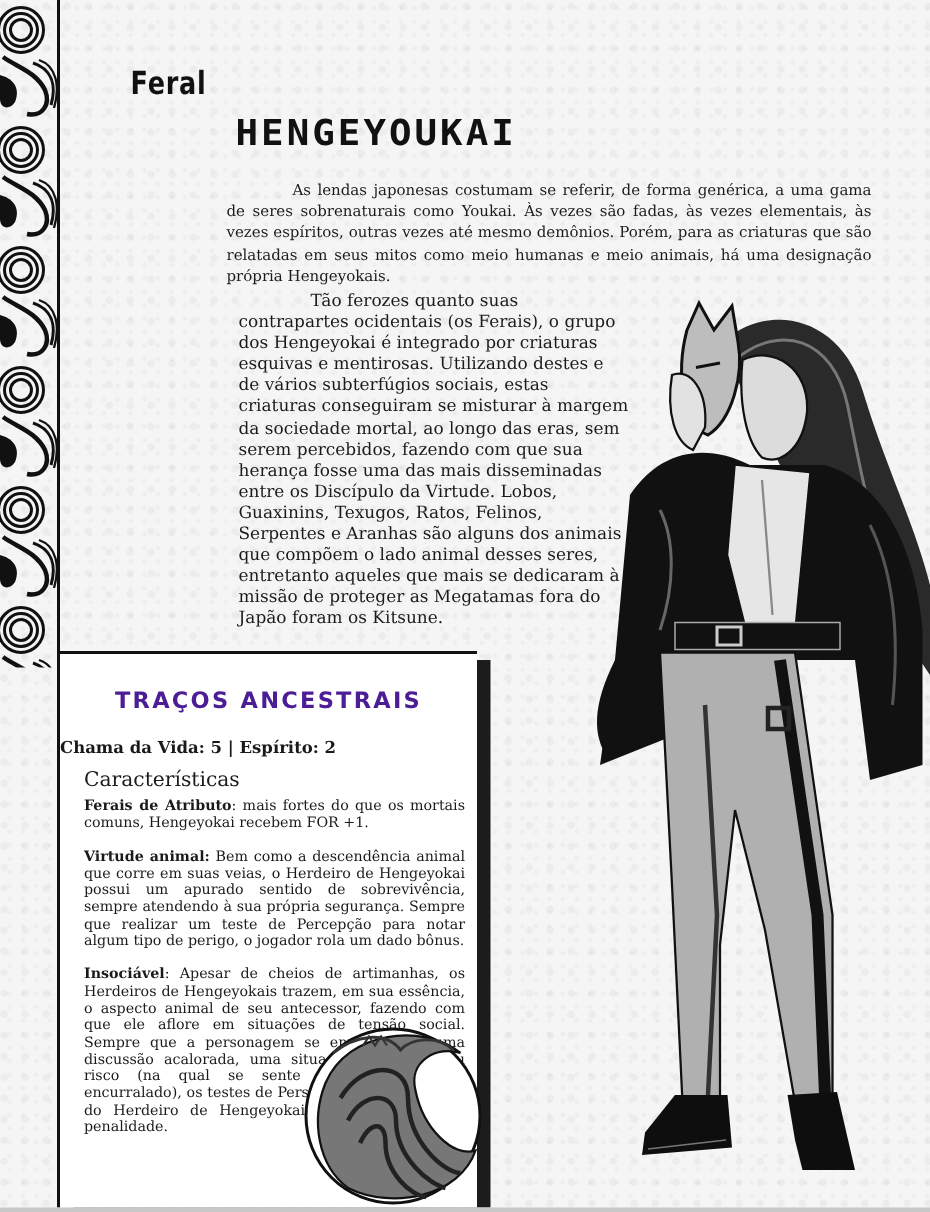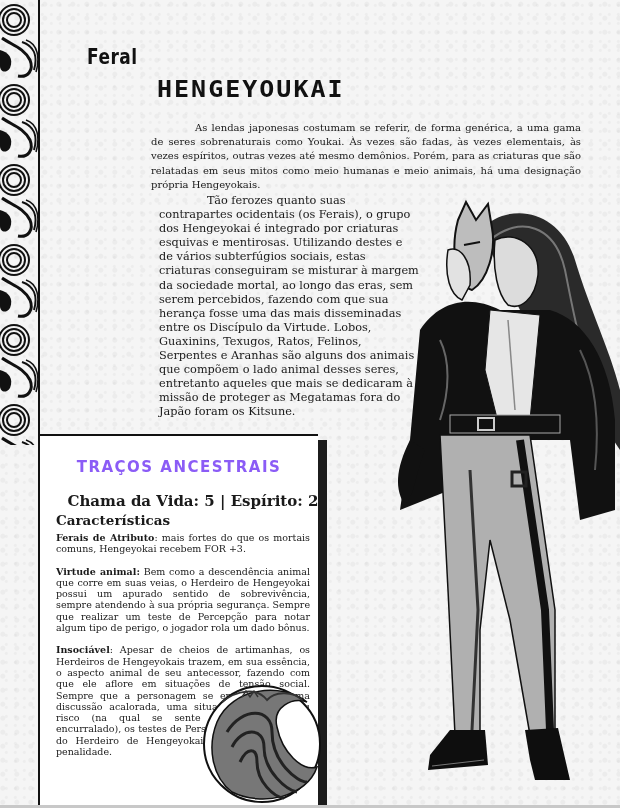--- a/index.html
+++ b/index.html
@@ -55,29 +55,29 @@
   .traits-shadow {
     position:absolute; left:49px; top:440px; width:278px; height:365px; background:#1c1c1c;
   }
   .traits-box {
     position:absolute; left:40px; top:434px; width:278px; height:371px;
     background:#fff; border-top:2px solid #111; box-sizing:border-box;
   }
   .traits-title {
     position:absolute; left:0; top:22px; width:278px; text-align:center;
     font-family:"DejaVu Sans", sans-serif; font-weight:bold; font-size:15px;
-    letter-spacing:1.5px; color:#8b5cf6;
+    letter-spacing:1.5px; color:#4c1d95;
   }
   .traits-stats {
-    position:absolute; left:0; top:56px; width:306px; text-align:center;
-    font-size:15px; font-weight:bold;
+    position:absolute; left:0; top:56px; width:306px; 
+    font-size:11px; font-weight:bold;
   }
   .traits-heading {
     position:absolute; left:16px; top:76px;
-    font-size:13.5px; font-weight:bold;
+    font-size:13.5px; font-weight:normal;
   }
   .traits-body {
     position:absolute; left:16px; top:96px; width:254px;
     font-size:9.5px; line-height:11.3px; text-align:justify;
   }
   .traits-body p { margin:0 0 11px 0; }
   .traits-body b { font-weight:bold; }
   .wave { position:absolute; left:162px; top:236px; width:120px; height:135px; }
 </style>
 </head>
@@ -156,21 +156,21 @@
       <path d="M52 576 L104 570" stroke="#777" stroke-width="1"></path>
     </svg>
   </div>
 
   <div class="traits-shadow"></div>
   <div class="traits-box">
     <div class="traits-title">TRAÇOS ANCESTRAIS</div>
     <div class="traits-stats">Chama da Vida: 5 | Espírito: 2</div>
     <div class="traits-heading">Características</div>
     <div class="traits-body">
-      <p><b>Ferais de Atributo</b><span>: mais fortes do que os mortais comuns, Hengeyokai recebem FOR +3.</span></p>
+      <p><b>Ferais de Atributo</b><span>: mais fortes do que os mortais comuns, Hengeyokai recebem FOR +1.</span></p>
       <p><b>Virtude animal:</b><span> Bem como a descendência animal que corre em suas veias, o Herdeiro de Hengeyokai possui um apurado sentido de sobrevivência, sempre atendendo à sua própria segurança. Sempre que realizar um teste de Percepção para notar algum tipo de perigo, o jogador rola um dado bônus.</span></p>
       <p style="shape-outside:none;"><b>Insociável</b><span>: Apesar de cheios de artimanhas, os Herdeiros de Hengeyokais trazem, em sua essência, o aspecto animal de seu antecessor, fazendo com que ele aflore em situações de tensão social. Sempre que a personagem se envolver em uma discussão acalorada, uma situação de tensão ou risco (na qual se sente como um animal encurralado), os testes de Persuasão e Dissimulação do Herdeiro de Hengeyokai terão um dado de penalidade.</span></p>
     </div>
     <div class="wave">
       <svg width="120" height="135" viewBox="0 0 120 135">
         <circle cx="60" cy="72" r="58" fill="#fff" stroke="#111" stroke-width="2"></circle>
         <path d="M15 50 C30 15 80 10 105 30 C90 25 70 35 75 55 C80 80 100 100 115 95 C105 125 60 135 30 120 C10 105 5 75 15 50 Z" fill="#777" stroke="#111" stroke-width="1.5"></path>
         <path d="M25 60 C40 35 70 35 70 60 C70 90 95 110 105 110" fill="none" stroke="#222" stroke-width="3"></path>
         <path d="M30 75 C40 55 62 55 62 75 C62 100 85 118 95 120" fill="none" stroke="#222" stroke-width="3"></path>
         <path d="M38 90 C45 75 55 75 55 90 C55 110 72 125 82 126" fill="none" stroke="#222" stroke-width="3"></path>

